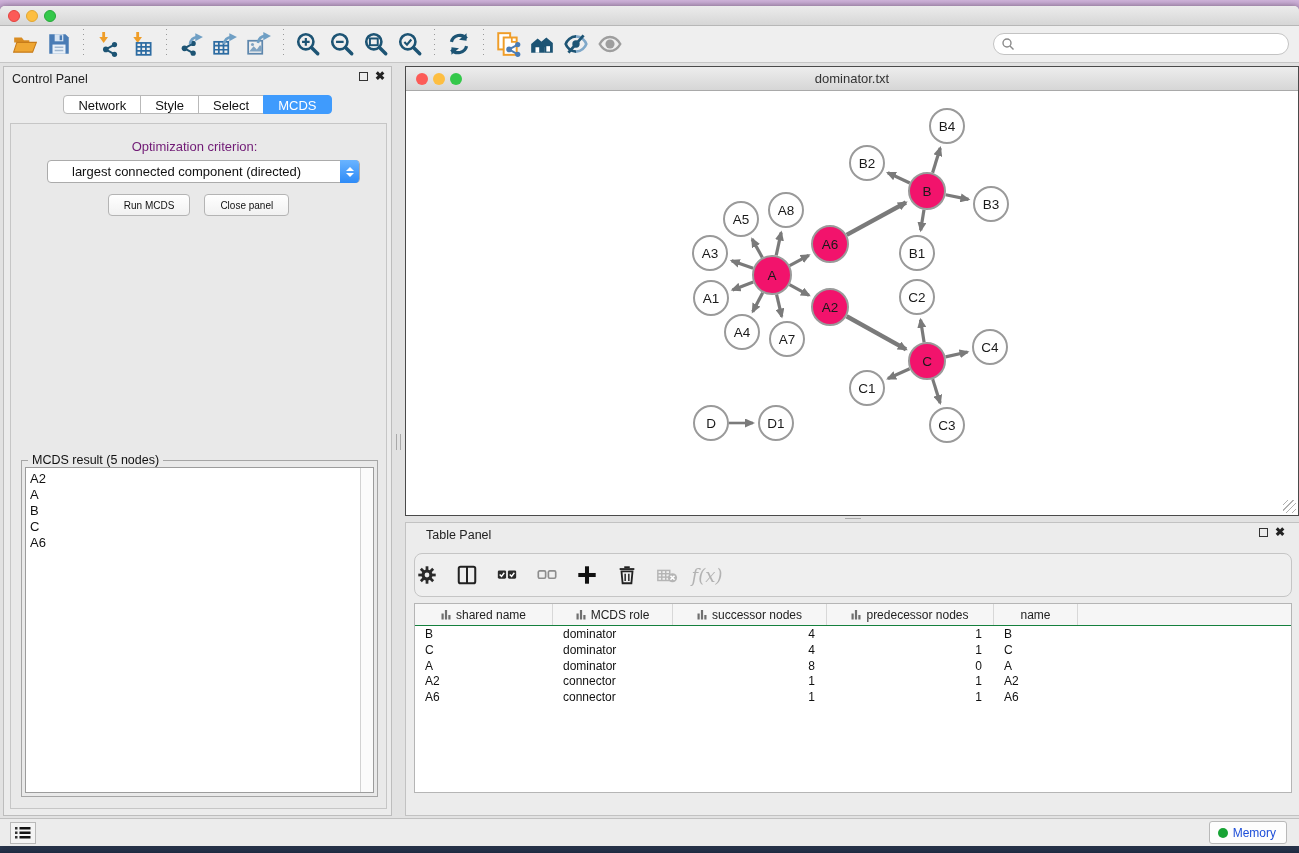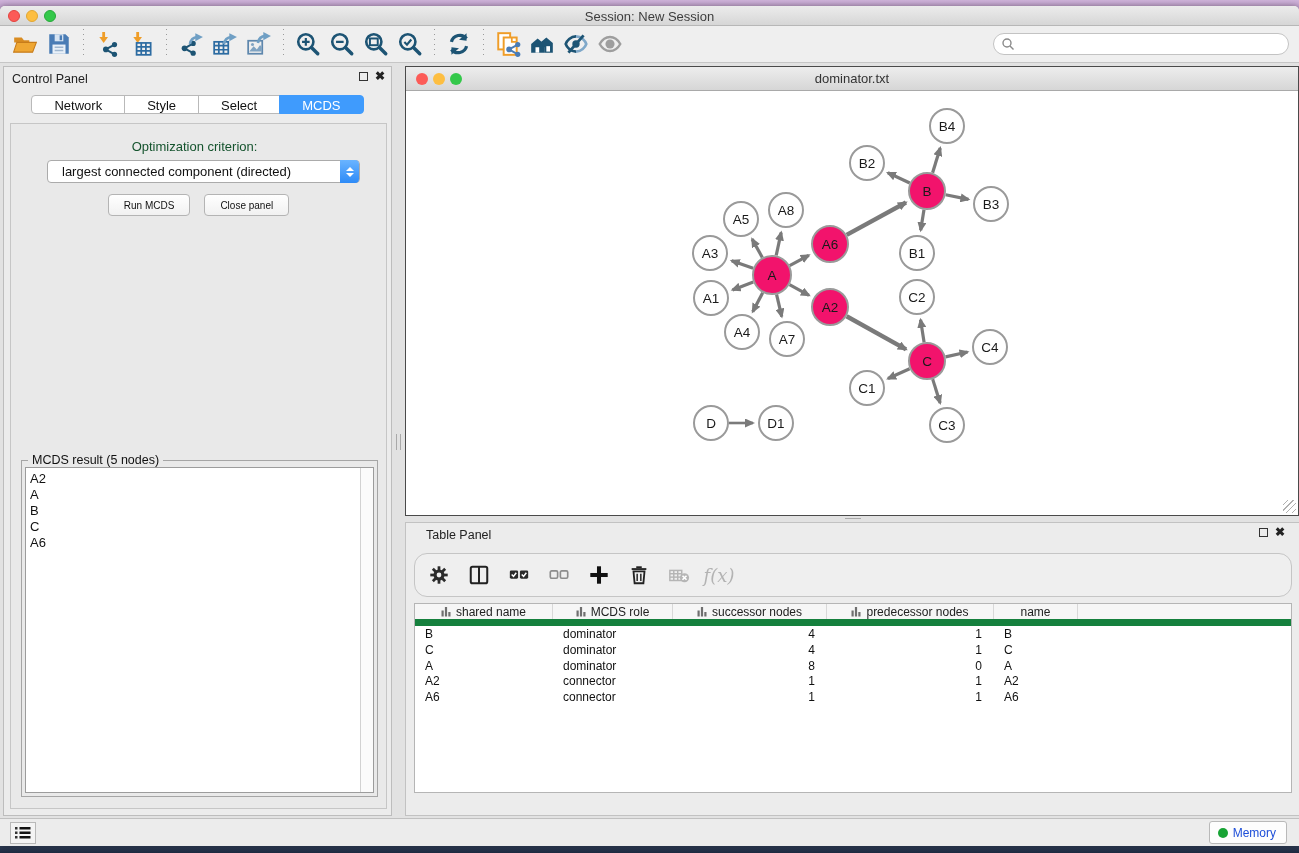--- a/index.html
+++ b/index.html
@@ -40,32 +40,32 @@
   .control-panel { position:absolute; left:3px; top:60px; width:389px; height:750px;
                    background:#ececec; border:1px solid #bdbdbd; }
   .panel-head { position:absolute; left:0; top:0; width:100%; height:22px; }
   .panel-head .panel-title { position:absolute; left:8px; top:5px; font-size:12.5px; color:#222; }
   .panel-btns { position:absolute; right:6px; top:4px; display:flex; gap:7px; align-items:center; }
   .float-box { width:9px; height:9px; border:1.5px solid #333; display:inline-block; }
   .close-x { font-size:12px; font-weight:bold; color:#222; line-height:10px; }
 
   .cp-tabs { position:absolute; left:0; top:28px; width:100%; display:flex; justify-content:center; }
   .tab-seg { display:flex; }
-  .tab-seg .tab { height:19px; line-height:20px; padding:0 22px; font-size:13px; background:#fff;
+  .tab-seg .tab { height:19px; line-height:20px; padding:0 14px; font-size:13px; background:#fff;
                   border:1px solid #b9b9b9; margin-left:-1px; color:#111; cursor:default; }
   .tab-seg .tab:first-child { border-radius:4px 0 0 4px; margin-left:0; }
   .tab-seg .tab:last-child  { border-radius:0 4px 4px 0; }
   .tab-seg .tab.active { background:#3f9bfd; border-color:#3f9bfd; color:#fff; }
 
   .cp-inner { position:absolute; left:6px; top:56px; width:377px; height:686px;
               background:#e9e9e9; border:1px solid #c6c6c6; }
-  .opt-label { position:absolute; left:0; right:8px; top:15px; text-align:center; font-size:13px; color:#14532d; }
+  .opt-label { position:absolute; left:0; right:8px; top:15px; text-align:center; font-size:13px; color:#701a75; }
   .criterion { position:absolute; left:36px; top:36px; width:313px; height:23px; background:#fff;
                border:1px solid #ababab; border-radius:4px; font-size:13px; color:#111;
-               display:flex; align-items:center; padding-left:14px; cursor:default; }
+               display:flex; align-items:center; padding-left:24px; cursor:default; }
   .criterion .spin { position:absolute; right:0; top:-1px; width:19px; height:23px; border-radius:0 4px 4px 0;
                      background:linear-gradient(#6ab4ff,#2e8bf7); display:flex; flex-direction:column;
                      align-items:center; justify-content:center; gap:2px; }
   .spin i { width:0; height:0; border-left:4px solid transparent; border-right:4px solid transparent; }
   .spin .up { border-bottom:4px solid #fff; }
   .spin .dn { border-top:4px solid #fff; }
   .cp-buttons { position:absolute; left:0; right:0; top:70px; display:flex; justify-content:center; gap:14px; }
   .btn { height:22px; padding:0 15px; background:linear-gradient(#fff,#f1f1f1); border:1px solid #b4b4b4;
          border-radius:4px; font-size:10px; color:#111; font-family:"Liberation Sans",sans-serif; cursor:default; }
 
@@ -93,30 +93,30 @@
   
   .vdiv-handle { position:absolute; left:396px; top:428px; width:5px; height:16px;
                  border-left:1px solid #a9a9a9; border-right:1px solid #a9a9a9; }
   .hdiv-handle { position:absolute; left:845px; top:512px; width:16px; height:5px;
                  border-top:1px solid #a9a9a9; border-bottom:1px solid #a9a9a9; }
 
   
   .table-panel { position:absolute; left:405px; top:516px; width:894px; height:294px; background:#ececec;
                  border:1px solid #c2c2c2; border-right:none; }
   .tp-toolbar { position:absolute; left:8px; top:30px; width:878px; height:44px; background:#efefef;
-                border:1px solid #c5c5c5; border-radius:13px; display:flex; align-items:center;
-                padding-left:12px; gap:16px; }
+                border:1px solid #c5c5c5; border-radius:8px; display:flex; align-items:center;
+                gap:16px; }
   .tp-icon { width:24px; height:24px; display:flex; align-items:center; justify-content:center; }
   .tp-icon svg { width:22px; height:22px; }
   .fx { font-family:"DejaVu Serif", serif; font-style:italic; font-size:18px; color:#b3b3b3; }
 
   .node-table { position:absolute; left:8px; top:80px; width:878px; height:190px; background:#fff;
                 border:1px solid #b5b5b5; overflow:hidden; }
   .nt-header { display:grid; grid-template-columns:138px 120px 154px 167px 84px 1fr; height:22px;
-               background:#f6f6f6; border-bottom:7px solid #15803d; }
+               background:#f6f6f6; border-bottom:1px solid #15803d; }
   .nt-header .hcell { display:flex; align-items:center; justify-content:center; gap:5px;
                       font-size:12px; color:#222; border-right:1px solid #d8d8d8; overflow:hidden; }
   .nt-header .hcell:last-child { border-right:none; }
   .nt-row { display:grid; grid-template-columns:138px 120px 154px 167px 84px 1fr; height:15.8px;
             font-size:12px; color:#111; }
   .nt-row .cell { padding:1px 8px 0 10px; white-space:nowrap; }
   .nt-row .cell.num { text-align:right; padding-right:12px; }
 
   .tp-tabs { position:absolute; left:0; right:0; top:273px; display:flex; justify-content:center; }
 
@@ -137,21 +137,20 @@
 
 <div class="desktop-top"></div>
 <div class="desktop-bottom"></div>
 
 <div class="app-window">
 
   <div class="titlebar">
     <span class="tl red"></span>
     <span class="tl yel"></span>
     <span class="tl grn"></span>
-    <div class="title">Session: New Session</div>
   </div>
 
   <div class="main-toolbar" id="main-toolbar">
     <div class="tb-icon">
         <svg viewBox="0 0 24 24">
           <path d="M2 6 h7 l2 2.5 h5 v2 H2 Z" fill="#d98c22"></path>
           <path d="M4.5 10.5 h18 l-3.5 9 H1.5 Z" fill="#efa733" stroke="#c77c1b" stroke-width="1"></path>
         </svg>
       </div>
       <div class="tb-icon">

